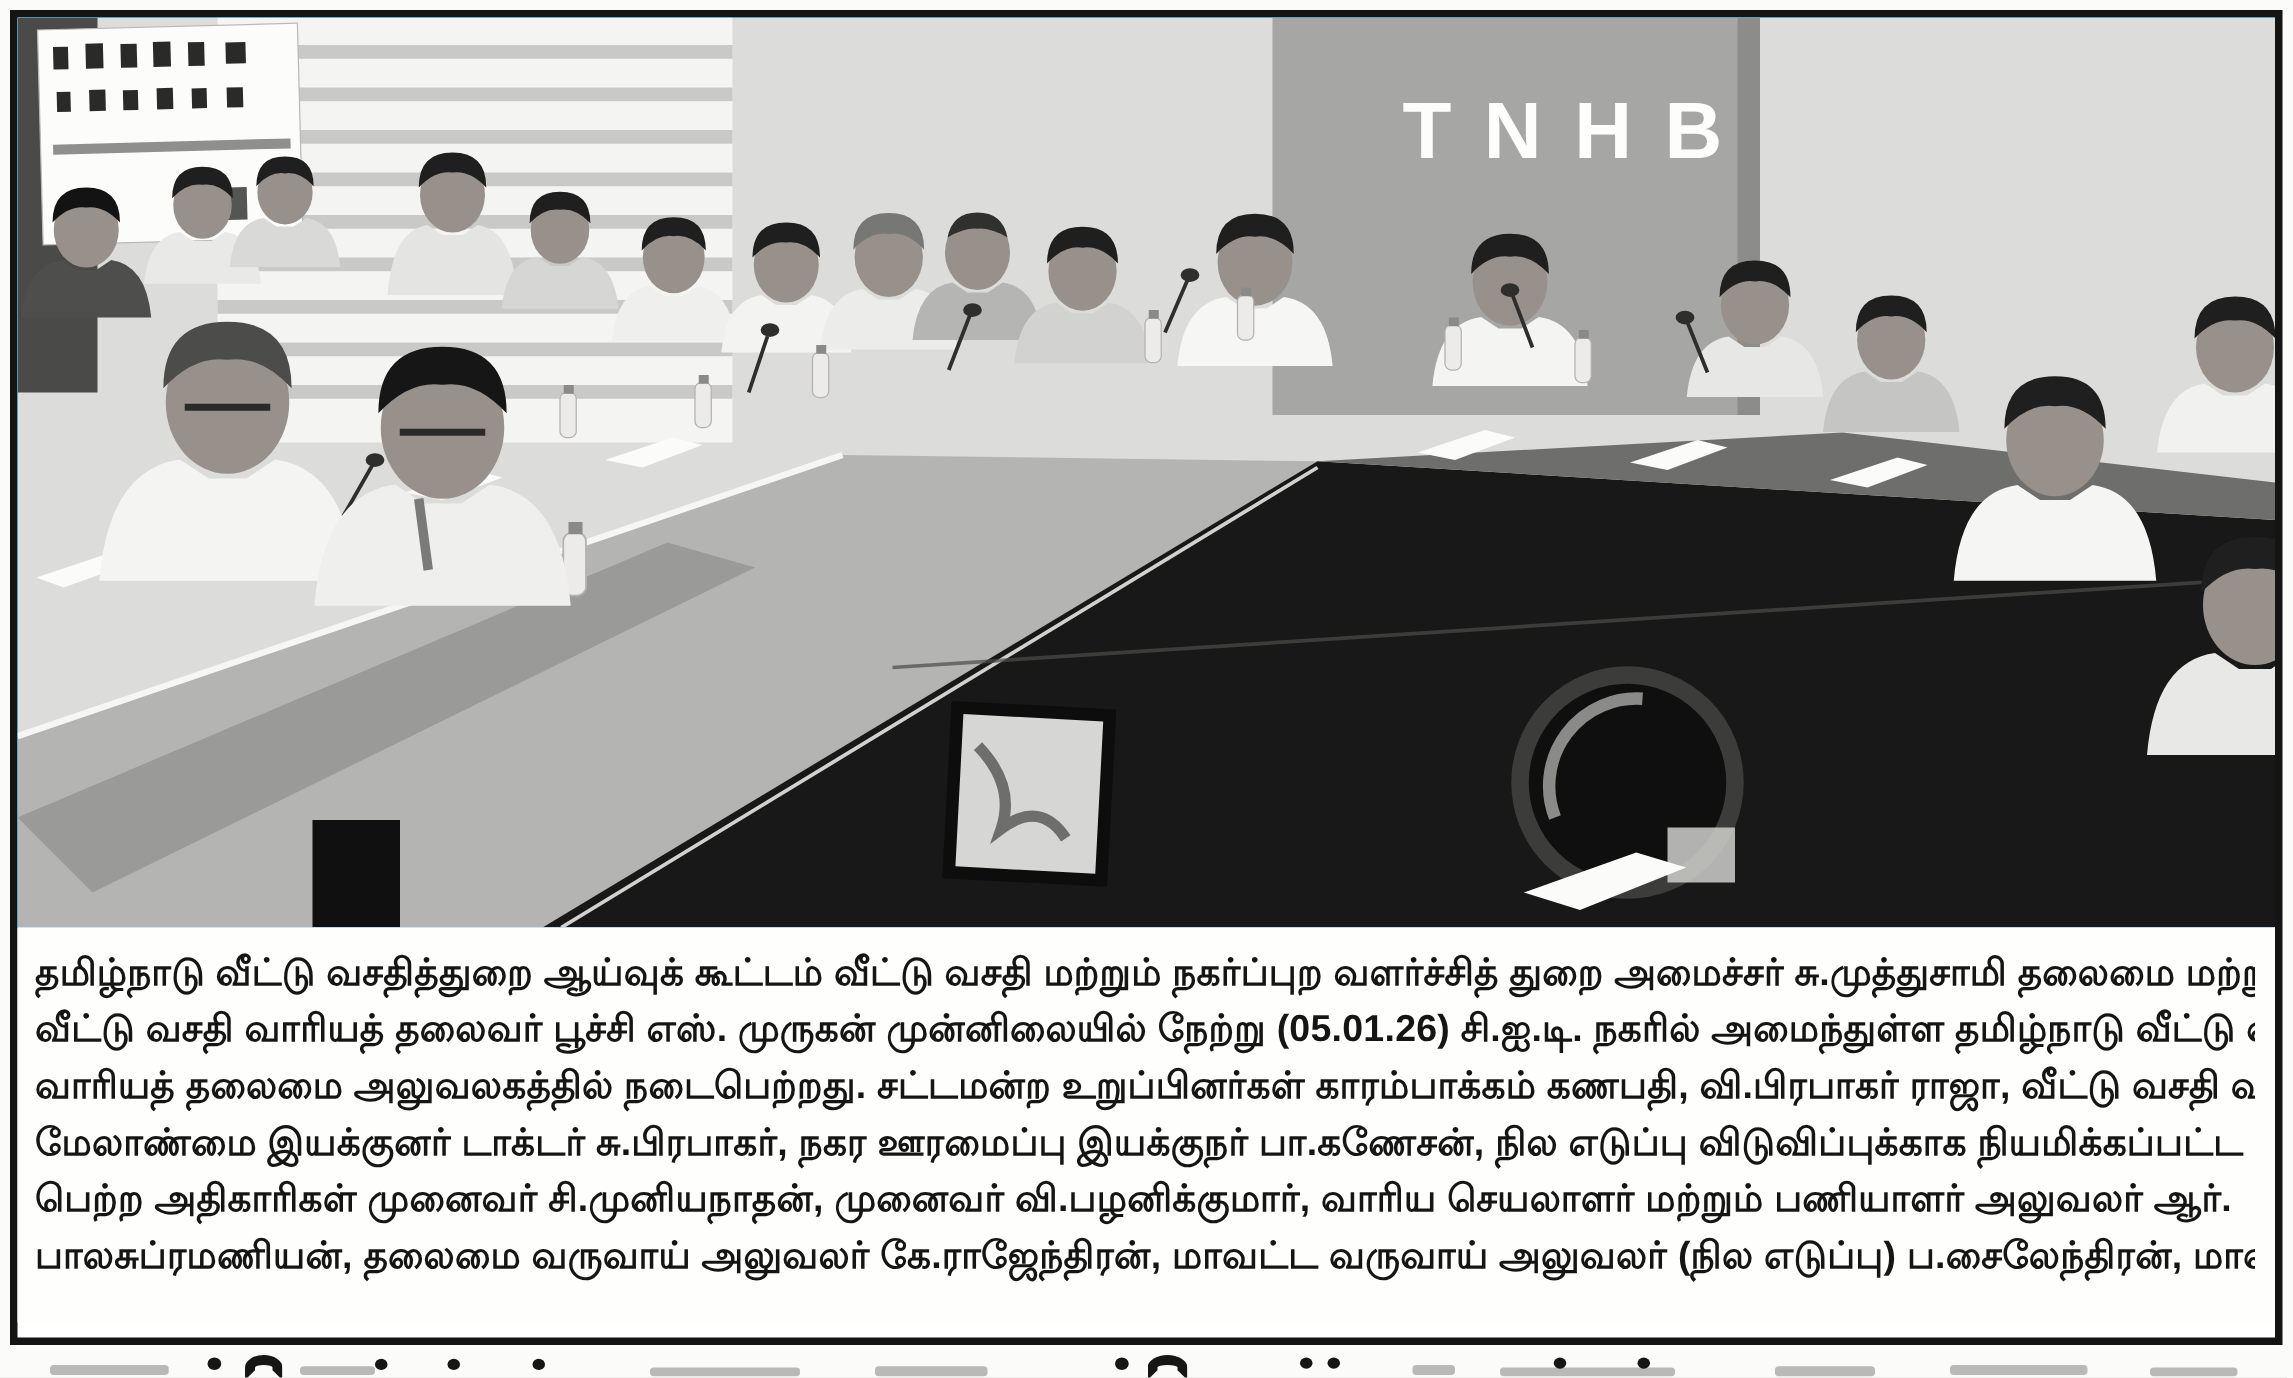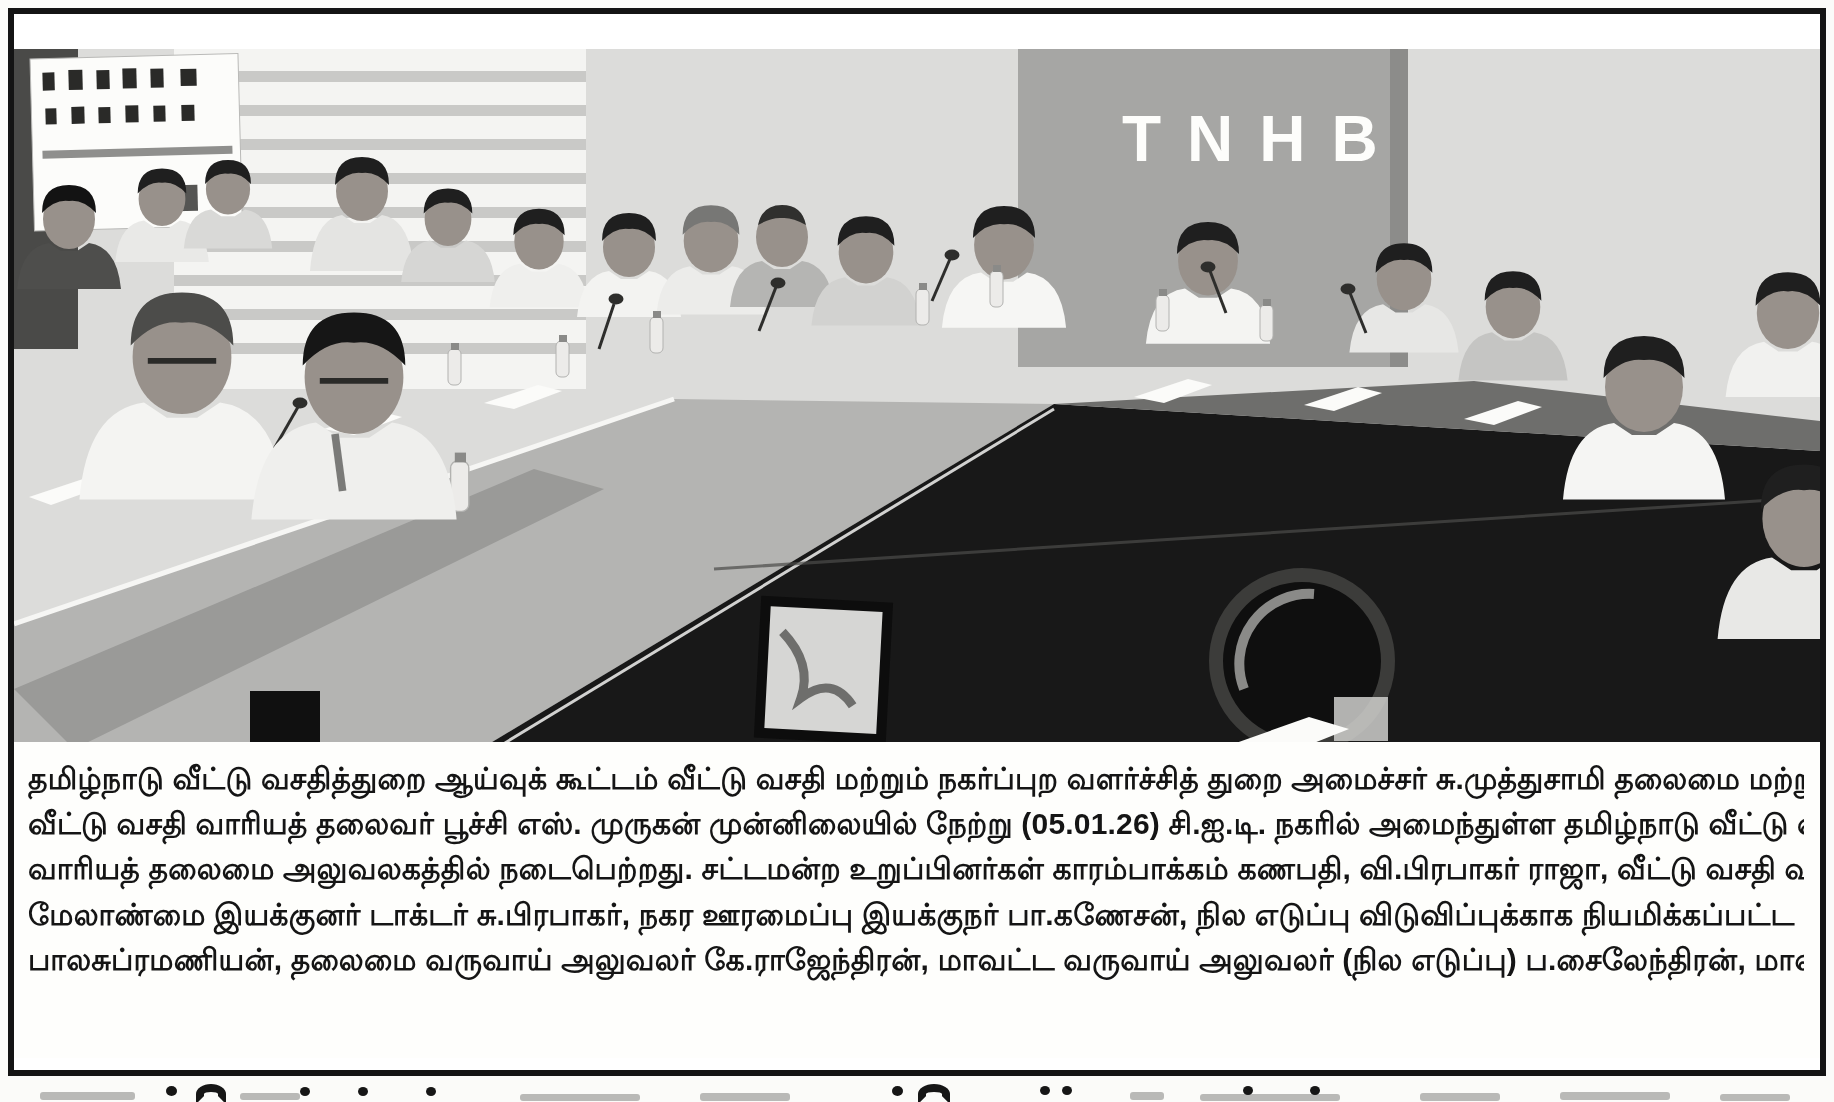--- a/index.html
+++ b/index.html
@@ -9,21 +9,21 @@
     font-family:"Liberation Sans", sans-serif;
   }
   
   .clip-frame{
     position:absolute;left:8px;top:8px;width:1806px;height:1056px;
     border:6px solid #141414;background:#ffffff;
   }
   
   .photo-wrap{
     position:absolute;left:0;top:0;width:1806px;height:728px;
-    overflow:hidden;background:#0ea5e9;margin-top:35px;
+    overflow:hidden;background:#0ea5e9;
   }
   .photo-wrap svg{display:block;}
   .person .face{fill:var(--face,#98918b);}
   .person .hair{fill:var(--hair,#1f1f1f);}
   .person .shirt{fill:var(--shirt,#f0f0ee);}
   .tnhb-text{
     font-family:"Liberation Sans",sans-serif;font-weight:bold;
     font-size:64px;letter-spacing:26px;fill:#fdfdfb;
   }
   
@@ -295,20 +295,21 @@
         </g>
       </g>
     </svg>
   </div>
 
   <div class="caption" style="color: rgb(21, 21, 21);">
     <div class="cap-line">தமிழ்நாடு வீட்டு வசதித்துறை ஆய்வுக் கூட்டம் வீட்டு வசதி மற்றும் நகர்ப்புற வளர்ச்சித் துறை அமைச்சர் சு.முத்துசாமி தலைமை மற்றும்</div>
     <div class="cap-line">வீட்டு வசதி வாரியத் தலைவர் பூச்சி எஸ். முருகன் முன்னிலையில் நேற்று (05.01.26) சி.ஐ.டி. நகரில் அமைந்துள்ள தமிழ்நாடு வீட்டு வசதி</div>
     <div class="cap-line">வாரியத் தலைமை அலுவலகத்தில் நடைபெற்றது. சட்டமன்ற உறுப்பினர்கள் காரம்பாக்கம் கணபதி, வி.பிரபாகர் ராஜா, வீட்டு வசதி வாரிய</div>
     <div class="cap-line">மேலாண்மை இயக்குனர் டாக்டர் சு.பிரபாகர், நகர ஊரமைப்பு இயக்குநர் பா.கணேசன்,  நில எடுப்பு விடுவிப்புக்காக நியமிக்கப்பட்ட ஓய்வு</div>
+    <div class="cap-line">பெற்ற அதிகாரிகள் முனைவர் சி.முனியநாதன், முனைவர் வி.பழனிக்குமார், வாரிய செயலாளர் மற்றும் பணியாளர் அலுவலர் ஆர்.</div>
     <div class="cap-line">பாலசுப்ரமணியன், தலைமை வருவாய் அலுவலர் கே.ராஜேந்திரன், மாவட்ட வருவாய் அலுவலர் (நில எடுப்பு) ப.சைலேந்திரன், மாவட்ட</div>
   </div>
 </div>
 
 <div class="headline-strip">
   <div class="hl-blob" style="left:40px;top:14px;width:95px;height:8px;"></div>
   <div class="hl-blob" style="left:240px;top:15px;width:60px;height:7px;"></div>
   <div class="hl-dot" style="left:166px;top:8px;width:11px;height:10px;"></div>
   <div class="hl-ring" style="left:196px;top:6px;width:30px;height:20px;"></div>
   <div class="hl-dot" style="left:300px;top:9px;width:10px;height:9px;"></div>

